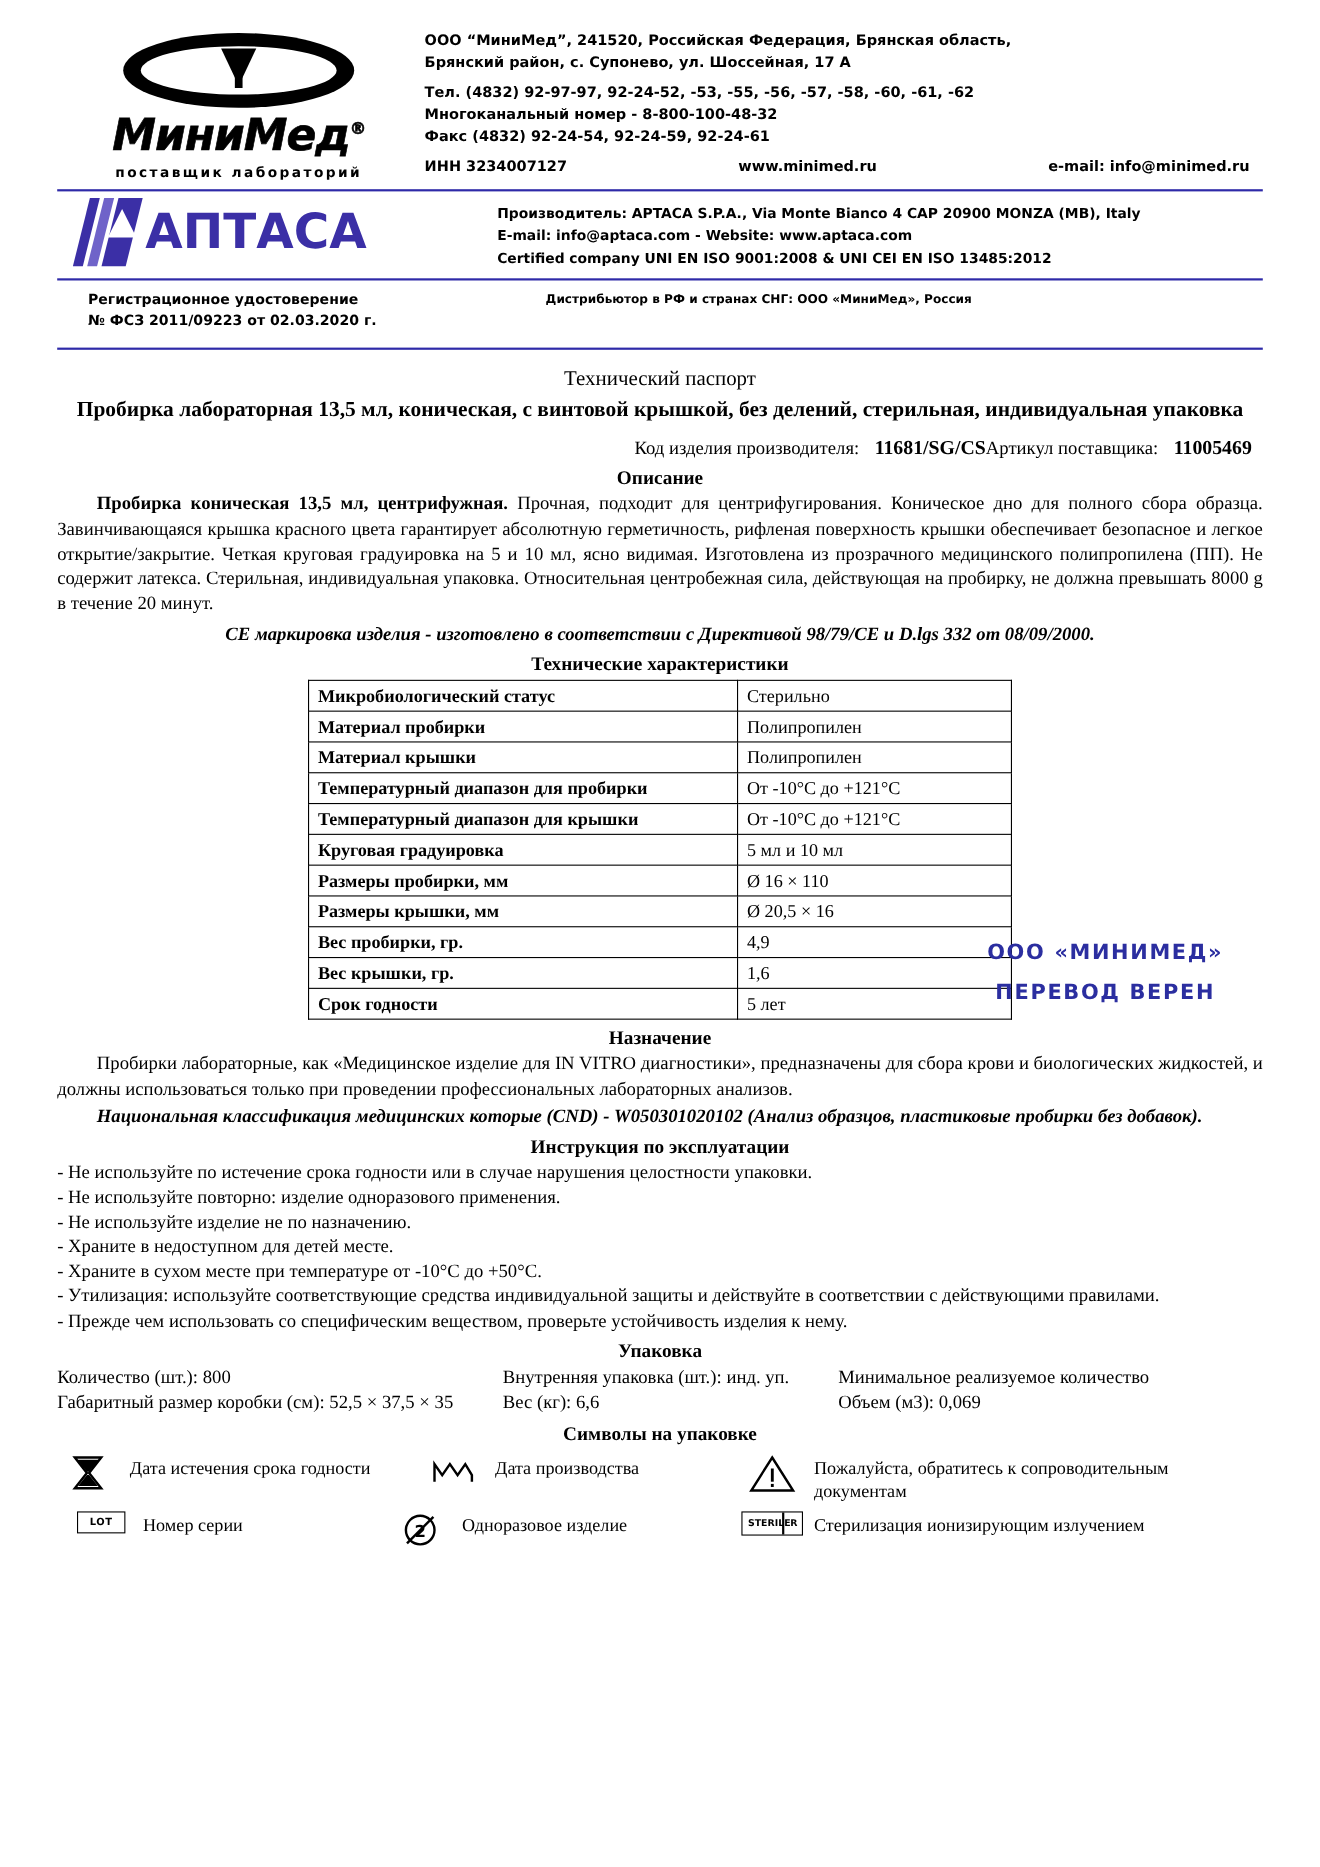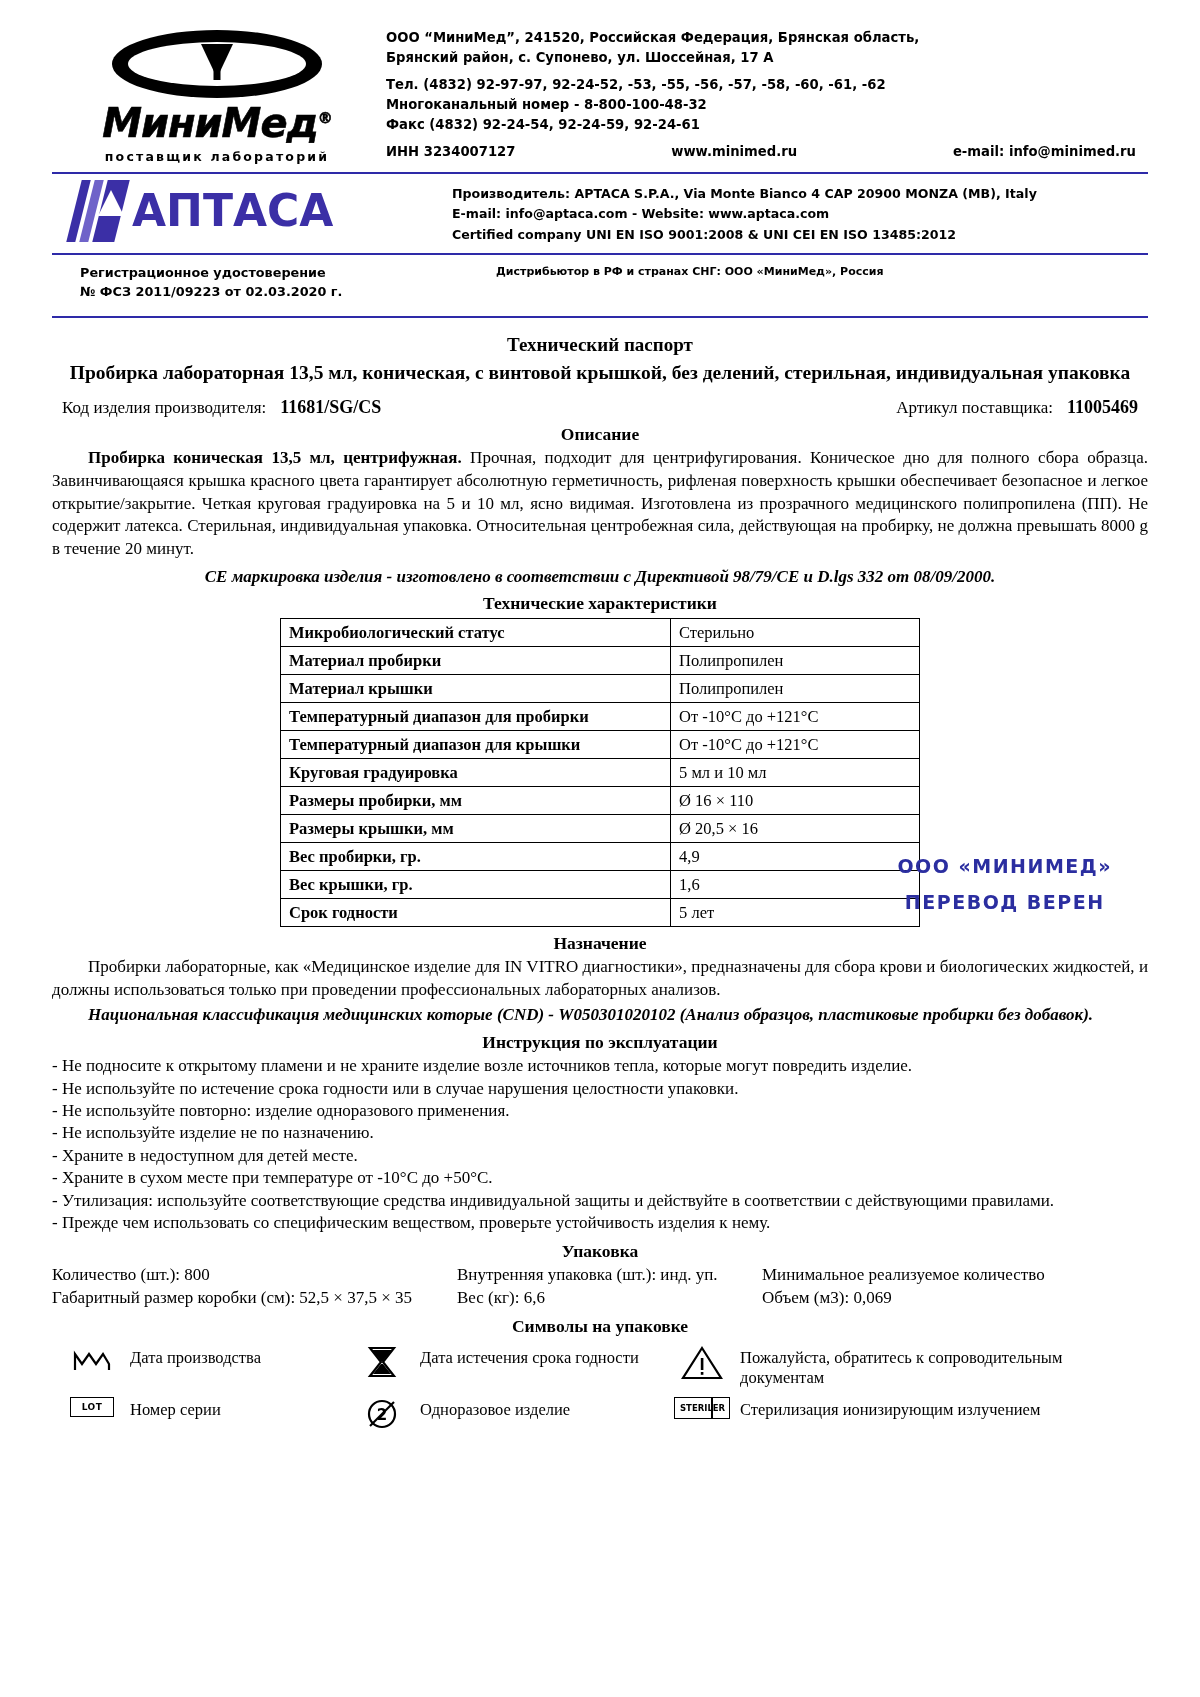--- a/index.html
+++ b/index.html
@@ -194,34 +194,34 @@
     font-family: "DejaVu Sans", sans-serif;
     font-size: 11px;
     font-weight: bold;
     padding-top: 2px;
     margin-left: 44px;
   }
 
   
   .doc-title {
     text-align: center;
-    font-weight: bold;
+    font-weight: normal;
     font-size: 19px;
     margin-top: 16px;
   }
   .doc-subtitle {
     text-align: center;
     font-weight: bold;
     font-size: 19.5px;
     line-height: 1.32;
     margin-top: 4px;
   }
   .codes-row {
     display: flex;
-    justify-content: space-between;
+    justify-content: flex-end;
     margin-top: 12px;
     font-size: 17px;
     padding: 0 10px;
   }
   .codes-row .label { }
   .codes-row .value { font-weight: bold; font-size: 18px; margin-left: 14px;}
   .code-left, .code-right { display: flex; align-items: baseline; }
 
   .section-head {
     text-align: center;
@@ -498,21 +498,20 @@
           </tr>
       </tbody>
     </table>
 
     <div class="section-head">Назначение</div>
     <p class="body-text">Пробирки лабораторные, как «Медицинское изделие для IN VITRO диагностики», предназначены для сбора крови и биологических жидкостей, и должны использоваться только при проведении профессиональных лабораторных анализов.</p>
     <div class="cnd-line">Национальная классификация медицинских которые (CND) - W050301020102 (Анализ образцов, пластиковые пробирки без добавок).</div>
 
     <div class="section-head">Инструкция по эксплуатации</div>
     <ul class="instructions">
-      <li>- Не подносите к открытому пламени и не храните изделие возле источников тепла, которые могут повредить изделие.</li>
       <li>- Не используйте по истечение срока годности или в случае нарушения целостности упаковки.</li>
       <li>- Не используйте повторно: изделие одноразового применения.</li>
       <li>- Не используйте изделие не по назначению.</li>
       <li>- Храните в недоступном для детей месте.</li>
       <li>- Храните в сухом месте при температуре от -10°C до +50°C.</li>
       <li>- Утилизация: используйте соответствующие средства индивидуальной защиты и действуйте в соответствии с действующими правилами.</li>
       <li>- Прежде чем использовать со специфическим веществом, проверьте устойчивость изделия к нему.</li>
     </ul>
 
     <div class="section-head">Упаковка</div>
@@ -526,38 +525,38 @@
         <div class="c1">Габаритный размер коробки (см): 52,5 × 37,5 × 35</div>
         <div class="c2">Вес (кг):  6,6</div>
         <div class="c3">Объем (м3): 0,069</div>
       </div>
     </div>
 
     <div class="section-head">Символы на упаковке</div>
     <div class="symbols">
 
       <div class="sym-row">
-        <div class="sym-cell c1">
-          <div class="sym-icon">
-            <svg width="44" height="30" viewBox="0 0 44 30">
-              <polyline points="5,25 5,9 12,19 19,9 26,19 33,9 39,19 39,25" fill="none" stroke="#000" stroke-width="2.2"></polyline>
-            </svg>
-          </div>
-          <div class="sym-label">Дата производства</div>
-        </div>
         <div class="sym-cell c2">
           <div class="sym-icon">
             <svg width="40" height="34" viewBox="0 0 40 34">
               <polygon points="8,3 32,3 21,17 32,31 8,31 19,17" fill="none" stroke="#000" stroke-width="2.2"></polygon>
               <polygon points="10,5 30,5 21,16 19,16" fill="#000"></polygon>
               <polygon points="11,29 29,29 21,19 19,19" fill="#000"></polygon>
             </svg>
           </div>
           <div class="sym-label">Дата истечения срока годности</div>
         </div>
+        <div class="sym-cell c1">
+          <div class="sym-icon">
+            <svg width="44" height="30" viewBox="0 0 44 30">
+              <polyline points="5,25 5,9 12,19 19,9 26,19 33,9 39,19 39,25" fill="none" stroke="#000" stroke-width="2.2"></polyline>
+            </svg>
+          </div>
+          <div class="sym-label">Дата производства</div>
+        </div>
         <div class="sym-cell c3">
           <div class="sym-icon">
             <svg width="44" height="36" viewBox="0 0 44 36">
               <polygon points="22,3 41,33 3,33" fill="none" stroke="#000" stroke-width="2.2"></polygon>
               <rect x="20.8" y="13" width="2.6" height="12" fill="#000"></rect>
               <rect x="20.8" y="27" width="2.6" height="2.8" fill="#000"></rect>
             </svg>
           </div>
           <div class="sym-label">Пожалуйста, обратитесь к сопроводительным документам</div>
         </div>

